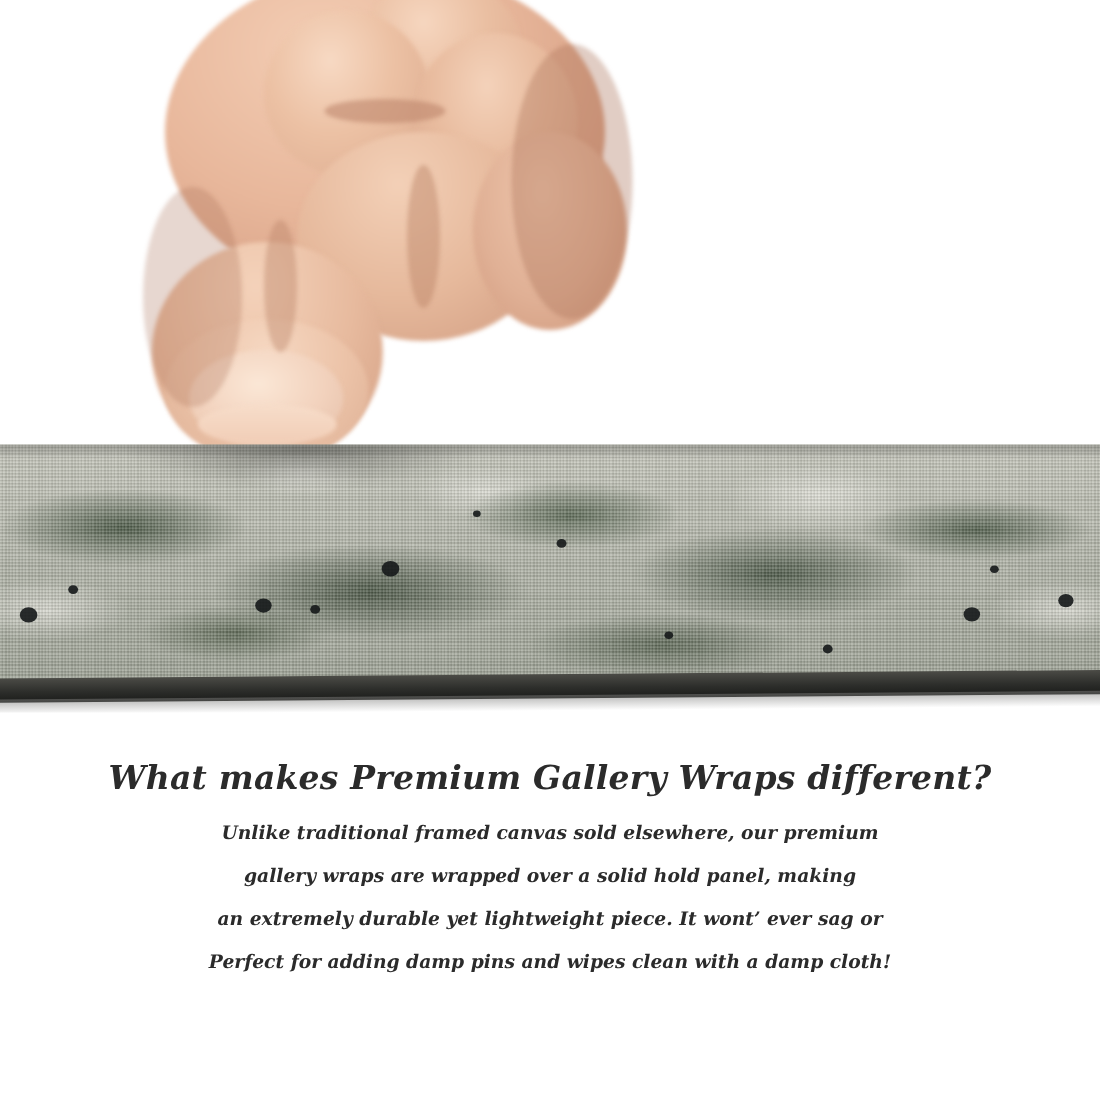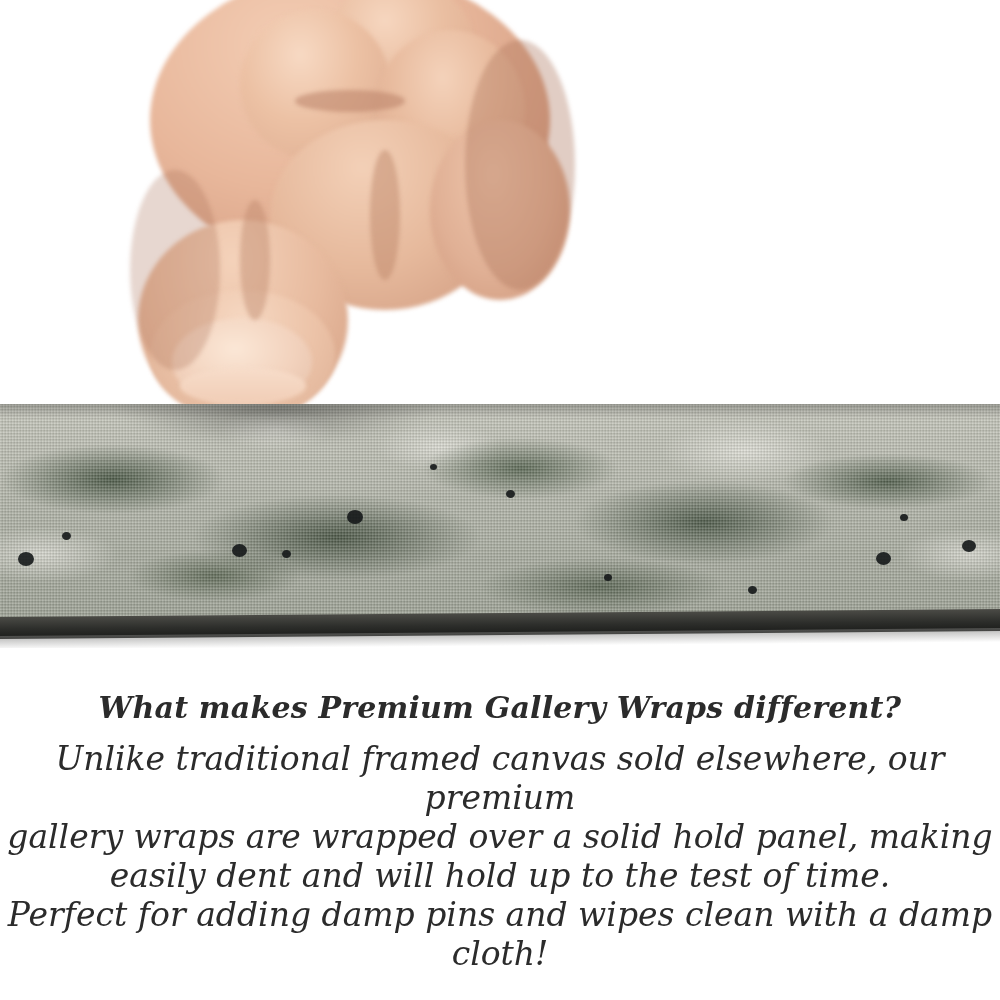--- a/index.html
+++ b/index.html
@@ -214,23 +214,23 @@
     font-family: "DejaVu Serif", serif;
     font-style: italic;
   }
   .caption-title {
     font-size: 30px;
     font-weight: 700;
     letter-spacing: 0.2px;
     margin-bottom: 14px;
   }
   .caption-line {
-    font-size: 33px;
+    font-size: 17px;
     line-height: 39px;
-    font-weight: 400;
+    font-weight: 700;
   }
 </style>
 </head>
 <body>
 
 <div id="page">
 
   <div class="photo-area">
 
     <div class="hand">
@@ -273,17 +273,17 @@
       <div class="edge-dark"></div>
       <div class="edge-shadow"></div>
     </div>
 
   </div>
 
   <div class="caption">
     <div class="caption-title">What makes Premium Gallery Wraps different?</div>
     <div class="caption-line">Unlike traditional framed canvas sold elsewhere, our premium</div>
     <div class="caption-line">gallery wraps are wrapped over a solid hold panel, making</div>
-    <div class="caption-line">easily dent and will hold up to the test of time.</div>
+    <div class="caption-line">an extremely durable yet lightweight piece. It wont’ ever sag or</div>
     <div class="caption-line">Perfect for adding damp pins and wipes clean with a damp cloth!</div>
   </div>
 
 </div>
 
 </body></html>

